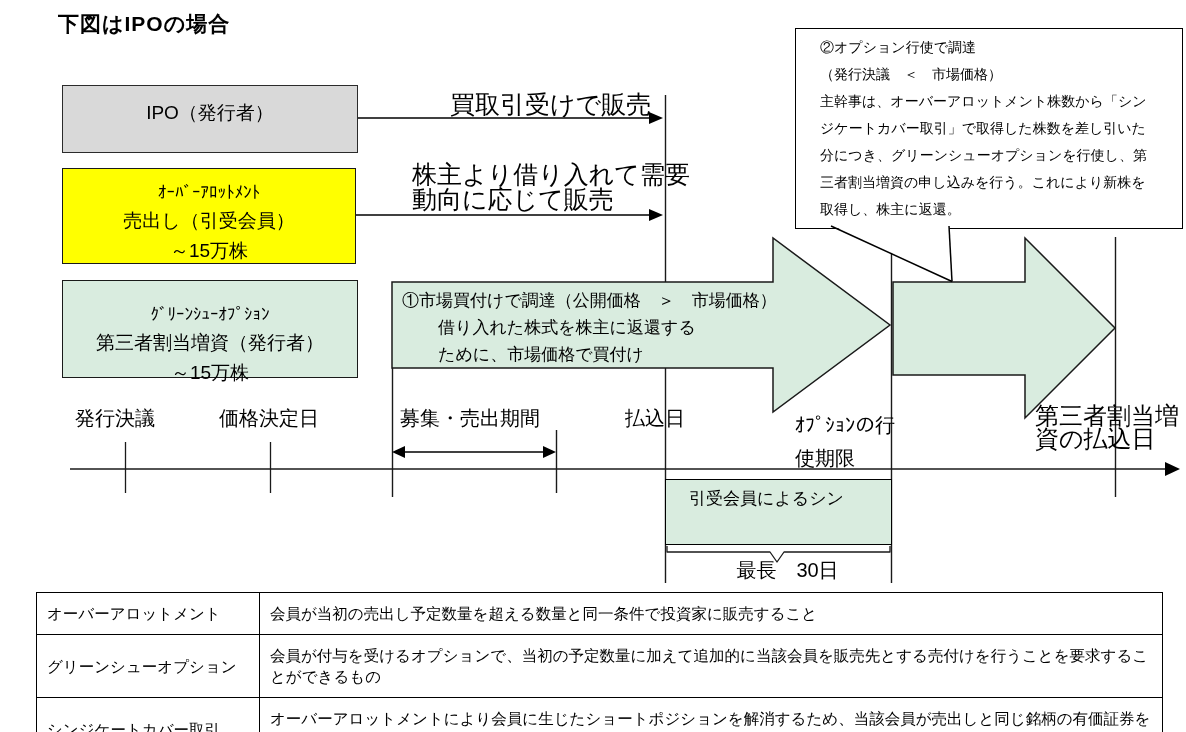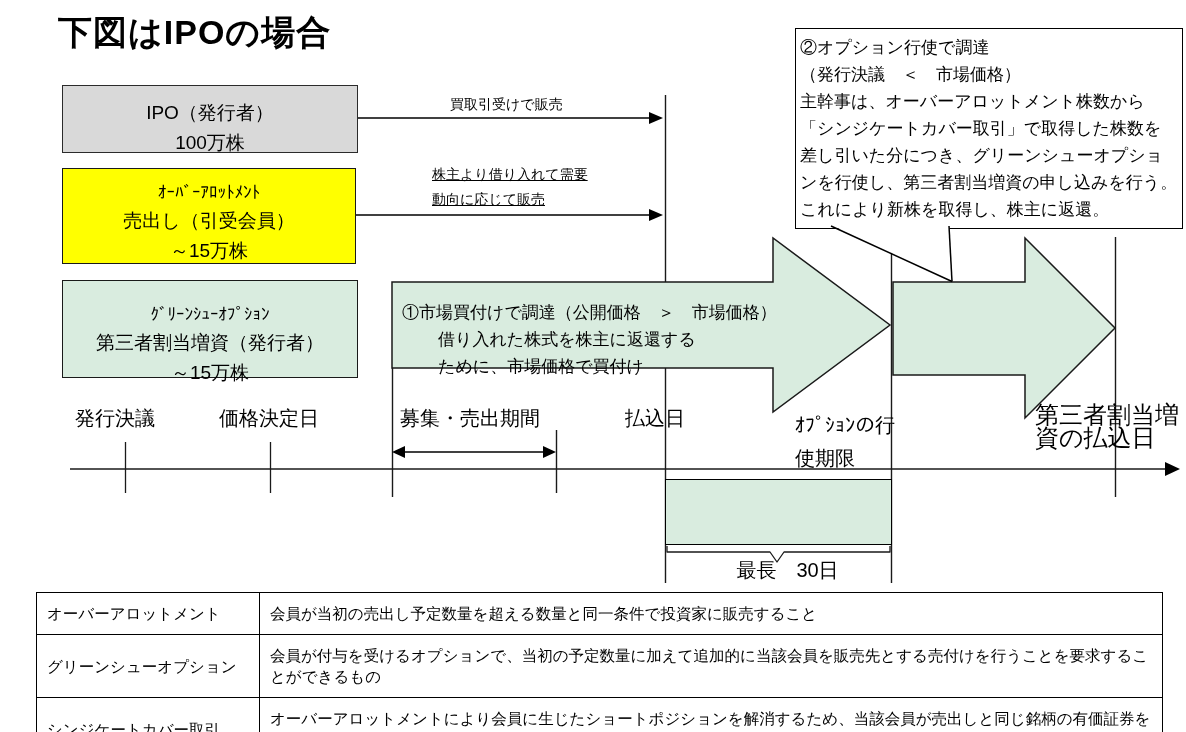--- a/index.html
+++ b/index.html
@@ -7,37 +7,37 @@
     position:relative;width:1186px;height:732px;background:#ffffff;overflow:hidden;
     font-family:"Liberation Sans",sans-serif;color:#000;
   }
   svg.layer{position:absolute;left:0;top:0;width:1186px;height:732px;}
   #bg-layer{z-index:1;}
   #tail-layer{z-index:6;pointer-events:none;}
   .abs{position:absolute;box-sizing:border-box;}
   .z2{z-index:2;}
   .z4{z-index:4;}
   .nowrap{white-space:nowrap;}
-  .page-title{left:58px;top:10px;font-size:34px;font-weight:bold;letter-spacing:1px;}
+  .page-title{left:58px;top:10px;font-size:21px;font-weight:bold;letter-spacing:1px;}
   .box{border:1.6px solid #2b2b2b;text-align:center;}
   .box-ipo{left:62px;top:85px;width:296px;height:68px;background:#d9d9d9;padding-top:12px;}
   .box-oa{left:62px;top:168px;width:294px;height:96px;background:#ffff00;padding-top:10px;border-color:#1a1a1a;}
   .box-gs{left:62px;top:280px;width:296px;height:98px;background:#d9ecdf;padding-top:20px;border-color:#1a1a1a;}
   .bl{font-size:19px;line-height:30px;white-space:nowrap;}
   .bl-kana{font-size:17px;line-height:27px;white-space:nowrap;}
-  .flow-label{font-size:14px;line-height:25px;white-space:nowrap;}
+  .flow-label{font-size:25px;line-height:25px;white-space:nowrap;}
   .fl1{left:450px;top:92px;}
-  .fl2{left:432px;top:162px;text-decoration:underline;}
+  .fl2{left:412px;top:162px;}
   .callout{
     left:795px;top:28px;width:388px;height:201px;background:#fff;border:1.6px solid #000;
-    padding:5px 4px;font-size:17px;line-height:27px;
+    padding:5px 24px;font-size:14px;line-height:27px;
   }
-  .arrow1-text{left:402px;top:299px;font-size:17px;line-height:27px;z-index:3;}
+  .arrow1-text{left:402px;top:287px;font-size:17px;line-height:27px;z-index:3;}
   .arrow1-text .ind{margin-left:36px;}
-  .tl-label{font-size:20px;line-height:25px;white-space:nowrap;font-family:Liberation Serif, serif;}
+  .tl-label{font-size:20px;line-height:25px;white-space:nowrap;}
   .tl-issue{left:75px;top:406px;}
   .tl-price{left:219px;top:406px;}
   .tl-offer{left:400px;top:406px;}
   .tl-pay{left:625px;top:406px;}
   .tl-option{left:795px;top:409px;line-height:33px;}
   .tl-third{left:1035px;top:404px;font-size:24px;line-height:23px;}
   .syn-box{
     left:665px;top:479px;width:227px;height:66px;background:#d9ecdf;border:1.4px solid #000;
     padding:5px 0 0 23px;font-size:17px;line-height:27px;text-align:left;
   }
@@ -85,21 +85,20 @@
 
     <polygon points="893,282 1025,282 1025,238 1115,328 1025,418 1025,375 893,375" fill="#d9ecdf" stroke="#1a1a1a" stroke-width="1.5"></polygon>
 
     <path d="M667,546 L667,552 L770,552 L777,562 L784,552 L890,552 L890,546" fill="none" stroke="#1a1a1a" stroke-width="1.3" stroke-linejoin="round"></path>
   </svg>
 
   <div class="abs z2 page-title">下図はIPOの場合</div>
 
   <div class="abs z2 box box-ipo">
     <div class="bl">IPO（発行者）</div>
-    <div class="bl">100万株</div>
   </div>
   <div class="abs z2 box box-oa">
     <div class="bl-kana">ｵｰﾊﾞｰｱﾛｯﾄﾒﾝﾄ</div>
     <div class="bl">売出し（引受会員）</div>
     <div class="bl">～15万株</div>
   </div>
   <div class="abs z2 box box-gs">
     <div class="bl-kana">ｸﾞﾘｰﾝｼｭｰｵﾌﾟｼｮﾝ</div>
     <div class="bl">第三者割当増資（発行者）</div>
     <div class="bl">～15万株</div>
@@ -130,20 +129,21 @@
   <div class="abs z2 tl-label tl-option">
     <div>ｵﾌﾟｼｮﾝの行</div>
     <div>使期限</div>
   </div>
   <div class="abs z2 tl-label tl-third">
     <div>第三者割当増</div>
     <div>資の払込日</div>
   </div>
 
   <div class="abs z2 syn-box">
+    <div class="nowrap">引受会員によるシン</div>
   </div>
   <div class="abs z2 max-label">最長　30日</div>
 
   <table class="glossary">
     <tbody>
         <tr class="r1">
       <td class="term">オーバーアロットメント</td>
       <td class="def">会員が当初の売出し予定数量を超える数量と同一条件で投資家に販売すること</td>
     </tr>
     <tr class="r2">

